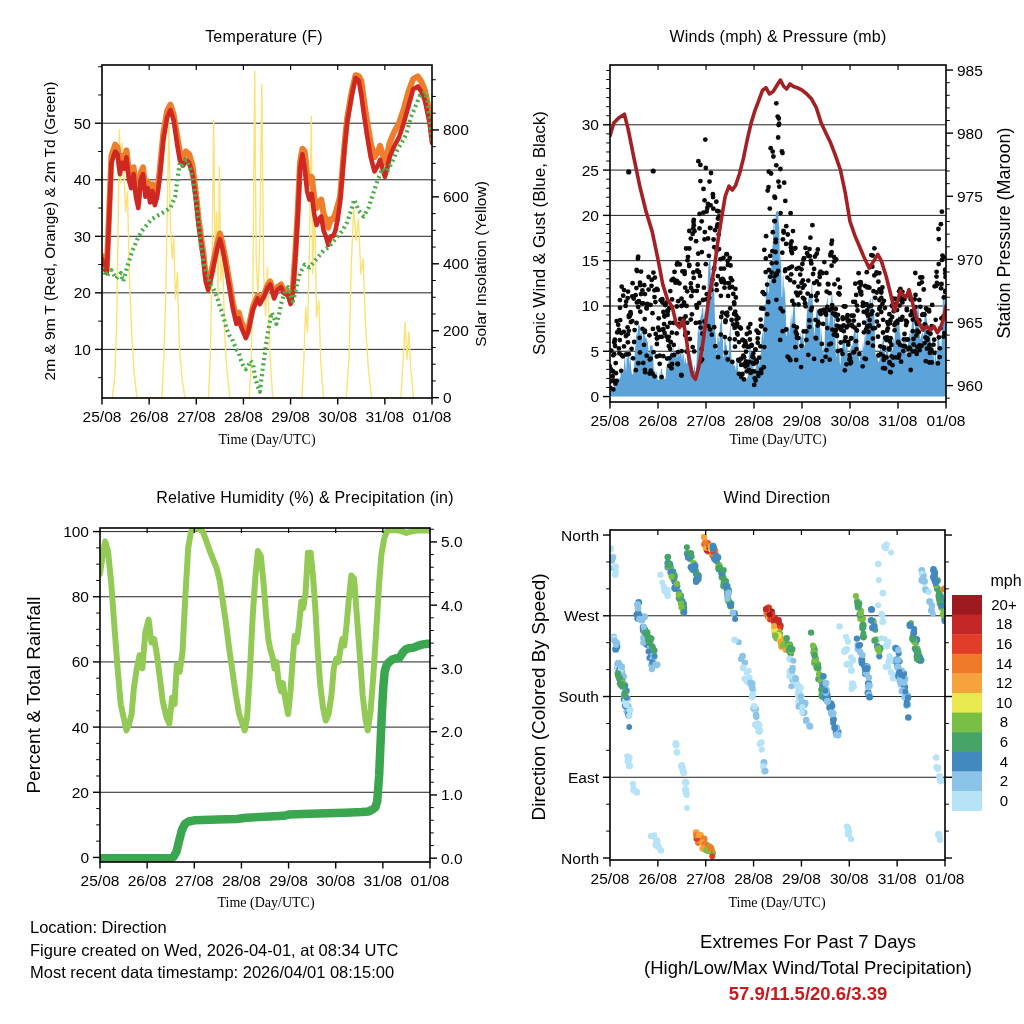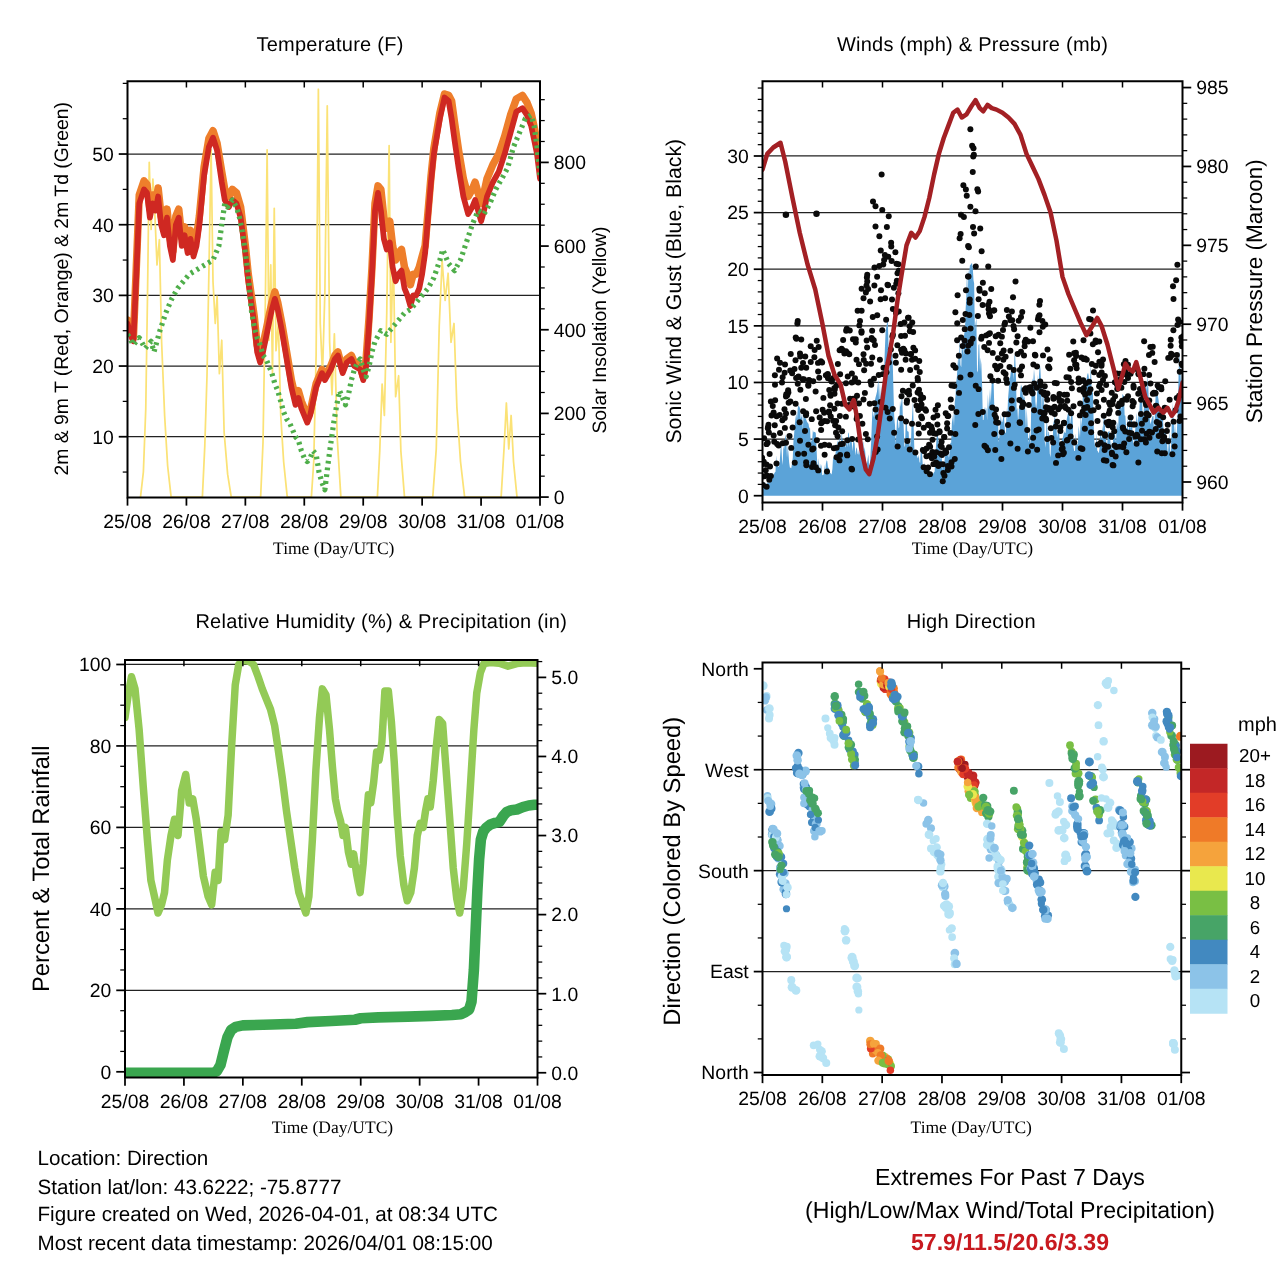--- a/index.html
+++ b/index.html
@@ -2187,39 +2187,38 @@
         <rect x="952" y="771.4" width="30" height="20" fill="#8cc3e8"></rect>
         <text x="1004" y="786.1999999999999" font-size="15" text-anchor="middle">2</text>
         <rect x="952" y="791" width="30" height="20" fill="#b6e3f5"></rect>
         <text x="1004" y="805.8" font-size="15" text-anchor="middle">0</text>
       </g>
     </svg>
 
 <div class="lbl ctr title" style="left:264px;top:28px;">Temperature (F)</div>
 <div class="lbl ctr title" style="left:778px;top:28px;">Winds (mph) &amp; Pressure (mb)</div>
 <div class="lbl ctr title" style="left:265px;top:489px;margin-left:40px;">Relative Humidity (%) &amp; Precipitation (in)</div>
-<div class="lbl ctr title" style="left:777px;top:489px;">High Direction</div>
+<div class="lbl ctr title" style="left:777px;top:489px;">Wind Direction</div>
 
 <div class="lbl ctr xlab" style="left:267px;top:432px;">Time (Day/UTC)</div>
 <div class="lbl ctr xlab" style="left:778px;top:432px;">Time (Day/UTC)</div>
 <div class="lbl ctr xlab" style="left:266px;top:895px;">Time (Day/UTC)</div>
 <div class="lbl ctr xlab" style="left:777px;top:895px;">Time (Day/UTC)</div>
 
 <div class="lbl ylab" style="left:50px;top:231px;font-size:15.5px;">2m &amp; 9m T (Red, Orange) &amp; 2m Td (Green)</div>
 <div class="lbl ylab" style="left:481px;top:264px;font-size:15.5px;">Solar Insolation (Yellow)</div>
 <div class="lbl ylab" style="left:540px;top:233px;font-size:17px;">Sonic Wind &amp; Gust (Blue, Black)</div>
 <div class="lbl ylab" style="left:1004px;top:233px;font-size:18px;">Station Pressure (Maroon)</div>
 <div class="lbl ylab" style="left:34px;top:695px;font-size:19px;">Percent &amp; Total Rainfall</div>
 <div class="lbl ylab" style="left:539px;top:697px;font-size:19px;">Direction (Colored By Speed)</div>
 
 <div class="lbl ctr" style="left:1006px;top:572px;font-size:16px;">mph</div>
 
 <div class="station">
   <div>Location: Direction</div>
-  <div>Station lat/lon: 43.6222; -75.8777</div>
   <div>Figure created on Wed, 2026-04-01, at 08:34 UTC</div>
   <div>Most recent data timestamp: 2026/04/01 08:15:00</div>
 </div>
 
 <div class="extremes">
   <div>Extremes For Past 7 Days</div>
   <div>(High/Low/Max Wind/Total Precipitation)</div>
   <div class="extval" id="extval" style="color: rgb(200, 25, 31);">57.9/11.5/20.6/3.39</div>
 </div>
 

